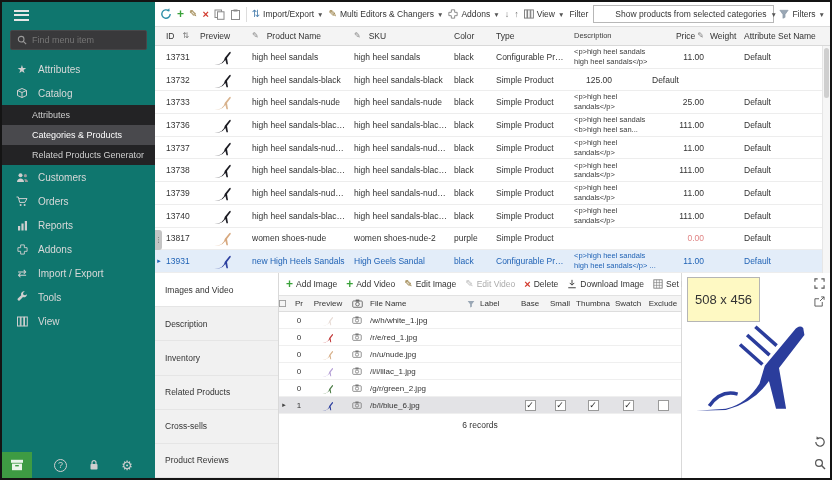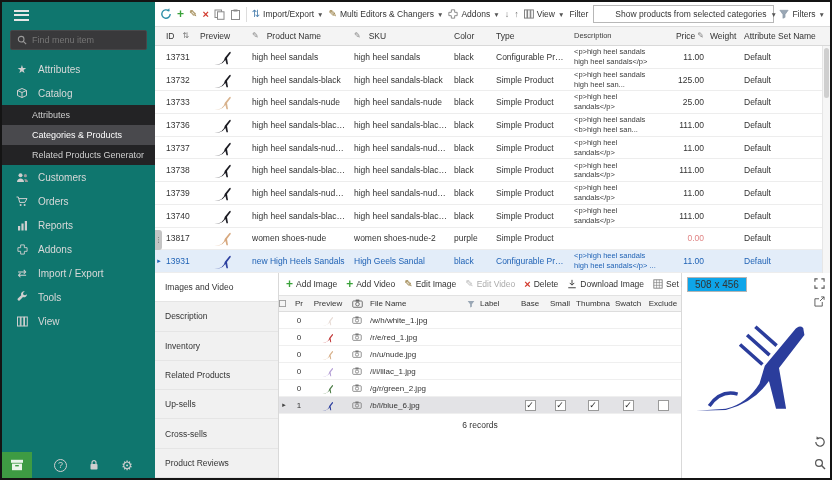--- a/index.html
+++ b/index.html
@@ -109,22 +109,22 @@
 .i-excl{flex:1;display:flex;justify-content:center}
 .ihead .i-pr,.ihead .i-base,.ihead .i-small,.ihead .i-thumb,.ihead .i-swatch,.ihead .i-excl{display:flex;justify-content:center}
 .ihead .i-file,.ihead .i-label{display:block;text-align:left}
 .cb{width:11px;height:11px;border:1px solid #9a9a9a;background:#fff;display:inline-flex;
   align-items:center;justify-content:center;font-size:9px;color:#2d2d2d;cursor:pointer}
 .cb.on::after{content:"\2713"}
 .ifoot{flex:1;display:flex;align-items:flex-start;justify-content:center;padding-top:6px;font-size:8.5px;color:#333}
 
 
 .preview{width:148px;position:relative;background:#fff;flex-shrink:0}
-.dims{position:absolute;top:4px;left:5px;border:1px solid #b5b5b5;padding:1px 7px;font-size:10px;
-  color:#333;background:#0ea5e9;z-index:3}
+.dims{position:absolute;top:4px;left:5px;border:1px solid #b5b5b5;padding:14px 7px;font-size:13px;
+  color:#333;background:#fef9c3;z-index:3}
 .pv-icon{position:absolute;cursor:pointer;z-index:3}
 .pv-full{top:5px;right:5px}
 .pv-ext{top:23px;right:5px}
 .pv-rot{bottom:30px;right:4px}
 .pv-zoom{bottom:8px;right:4px}
 .pv-shoe{position:absolute;left:6px;top:22px;color:#2b3d9c}
 .shoe{display:inline-flex}
 </style>
 </head>
 <body>
@@ -397,21 +397,20 @@
       <span class="shoe" style="color: rgb(27, 27, 34);">
         <svg width="26" height="20" viewBox="0 0 24 24">
                 <path d="M1.5 21 L7 20.7 Q11 19.8 13.2 16 L14.2 13 L19.6 6.2 Q20.4 5.2 21.1 5.9 L21.3 7.2 L16.8 13.3 L18 20.7 L16.2 20.7 L14.9 15.6 Q12.4 19.6 7 21 Z" fill="currentColor"></path>
               </svg>
       </span>
     </div>
     <div class="cell c-name">high heel sandals-black</div>
     <div class="cell c-sku">high heel sandals-black</div>
     <div class="cell c-color">black</div>
     <div class="cell c-type">Simple Product</div>
-    <div class="cell c-desc">&lt;p&gt;high heel sandals high heel san...</div>
     <div class="cell c-price">125.00</div>
     <div class="cell c-wt"></div>
     <div class="cell c-attr">Default</div>
   </div>
         <div class="grow">
     <div class="cell c-mk"></div>
     <div class="cell c-id">13733</div>
     <div class="cell c-prev">
       <span class="shoe" style="color: rgb(216, 178, 140);">
         <svg width="26" height="20" viewBox="0 0 24 24">
@@ -573,23 +572,20 @@
     <span>Images and Video</span>
   </div>
           <div class="tab">
     <span>Description</span>
   </div>
           <div class="tab">
     <span>Inventory</span>
   </div>
           <div class="tab">
     <span>Related Products</span>
-  </div>
-          <div class="tab">
-    <span>Up-sells</span>
   </div>
           <div class="tab">
     <span>Cross-sells</span>
   </div>
           <div class="tab">
     <span>Product Reviews</span>
   </div>
         </div>
 
       <div class="imgpanel">

